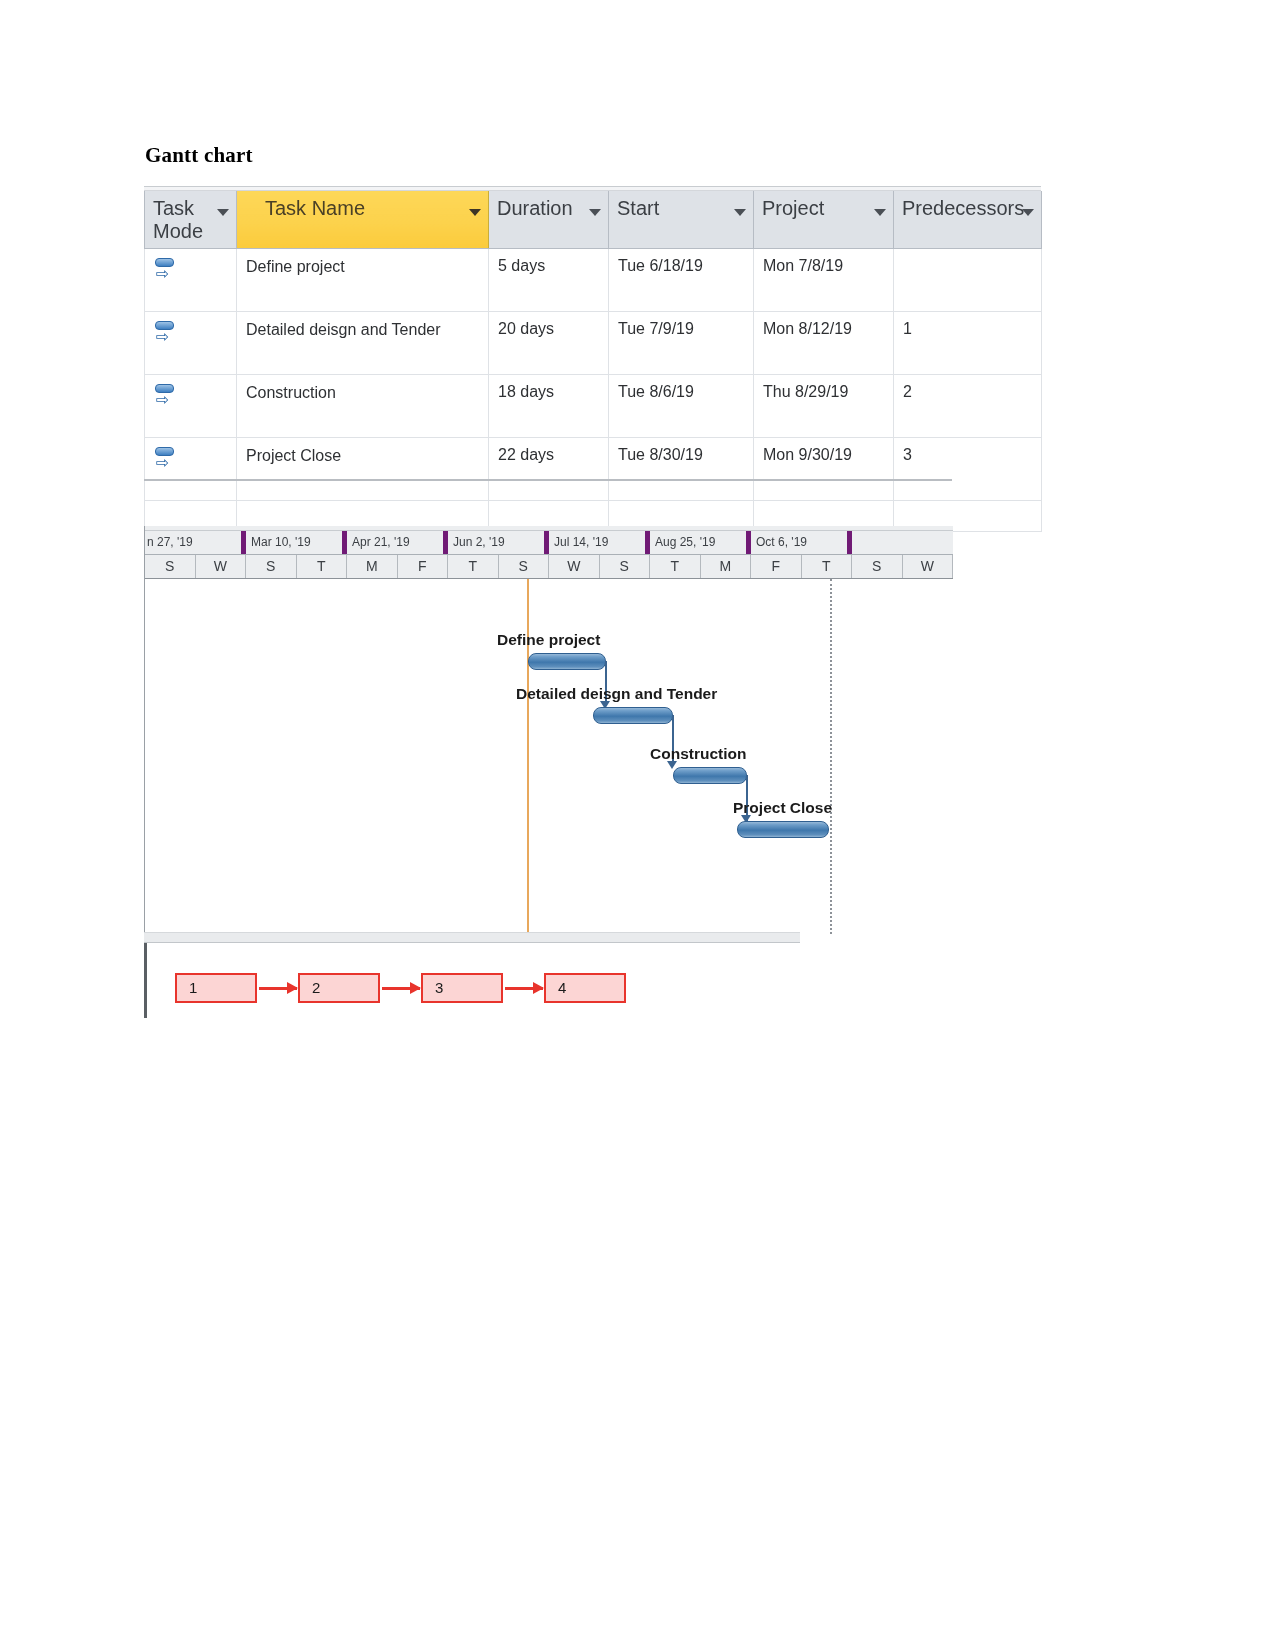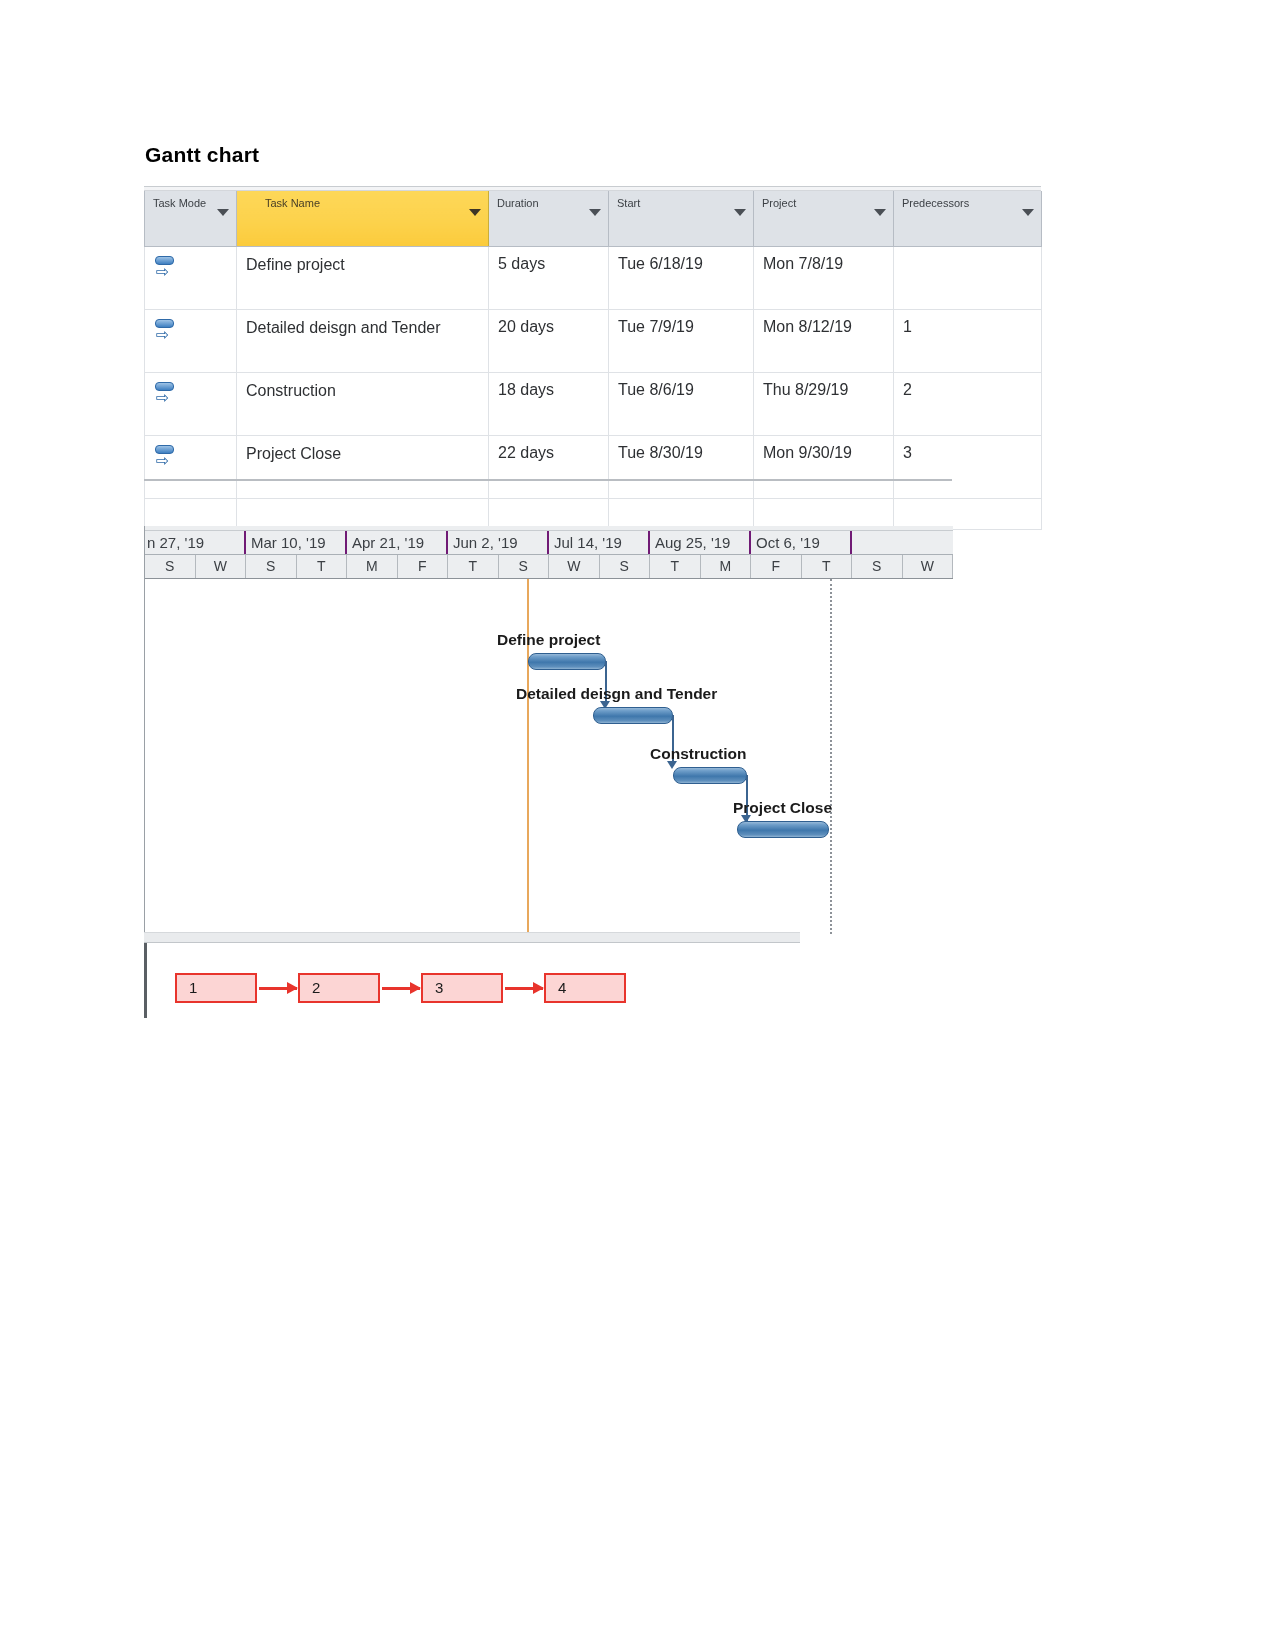--- a/index.html
+++ b/index.html
@@ -9,21 +9,21 @@
     background:#ffffff;
     font-family:"Liberation Sans", sans-serif;
     position:relative;
     overflow:hidden;
   }
 
   
   #doc-heading{
     position:absolute;
     left:145px; top:143px;
-    font-family:Liberation Sans, sans-serif;
+    font-family:Liberation Serif, serif;
     font-size:21px;
     font-weight:bold;
     color:#000000;
     letter-spacing:.2px;
   }
 
   
   #task-table-wrap{
     position:absolute;
     left:144px; top:186px;
@@ -45,21 +45,21 @@
     background:#dee2e7;
     border:1px solid #b6bcc4;
     border-top:none;
     font-weight:normal;
     text-align:left;
     vertical-align:top;
     padding:6px 8px 5px 8px;
     height:44px;
     color:#3b3f44;
     position:relative;
-    font-size:11px;
+    font-size:20px;
   }
   table.tasktable th.tn{
     background:linear-gradient(to bottom,#fdd758 0%,#fcd24c 55%,#fbcb3c 100%);
     border-left:1px solid #c9ae3a;
     border-right:1px solid #c9ae3a;
     color:#4a4026;
     padding-left:28px;
   }
   table.tasktable th .hdr-caret{
     position:absolute;
@@ -112,22 +112,22 @@
     width:808px; height:408px;
     background:#ffffff;
     border-left:1px solid #9aa0a6;
   }
   #gantt .tl-toprule{height:4px;background:#eceef0;border-bottom:1px solid #c8ccd0;}
   .tl-row{display:flex;height:23px;}
   .tl-row.weeks{background:#eceef0;border-bottom:1px solid #aab0b6;}
   .tl-row.days{background:#eceef0;border-bottom:1px solid #8c9298;}
   .tl-week{
     flex:0 0 101px;
-    border-right:2px solid #701a75;
-    font-size:15px;color:#3b3f44;
+    border-right:5px solid #701a75;
+    font-size:12px;color:#3b3f44;
     padding-left:5px;line-height:23px;
     box-sizing:border-box;
     white-space:nowrap;overflow:hidden;
   }
   .tl-week.first{flex:0 0 101px;padding-left:2px;}
   .tl-day{
     flex:0 0 50.5px;
     border-right:1px solid #b4b9be;
     font-size:14px;color:#3b3f44;
     text-align:center;line-height:23px;

